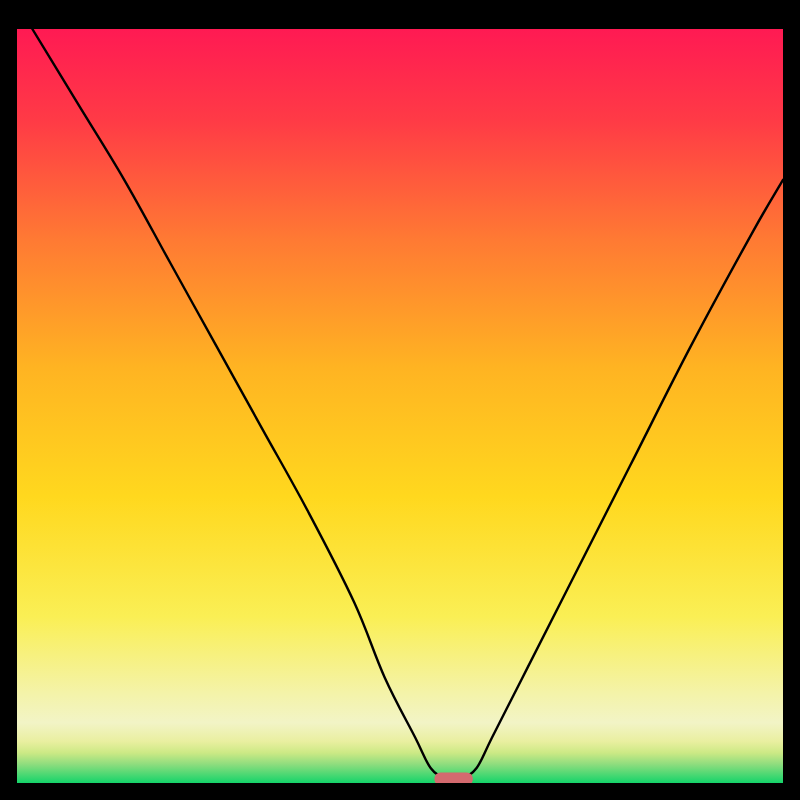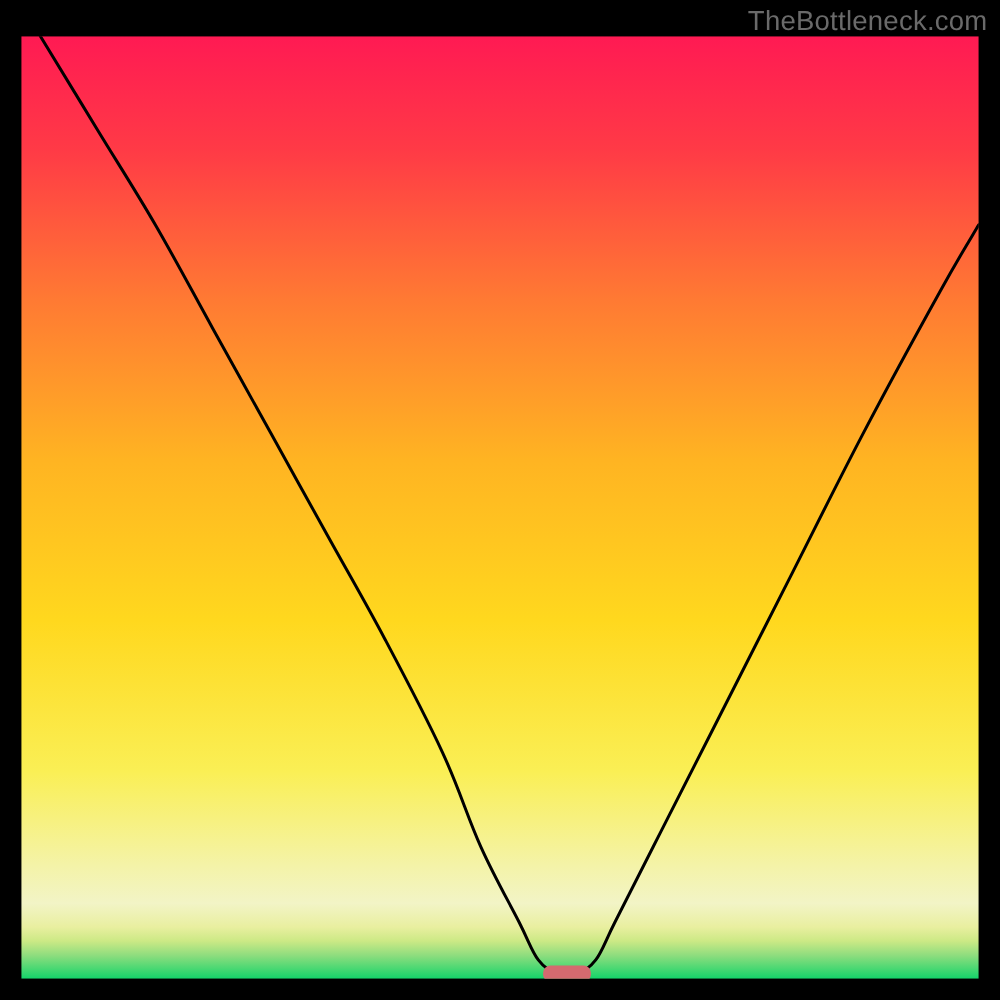--- a/index.html
+++ b/index.html
@@ -36,21 +36,20 @@
   }
   svg {
     display: block;
   }
 </style>
 </head>
 <body>
 
 <div class="frame">
 
-  <div class="watermark">TheBottleneck.com</div>
 
   <div class="plot-wrap">
     <svg viewBox="0 0 766 754" width="766" height="754" preserveAspectRatio="none">
       <defs>
         <linearGradient id="bg-grad" x1="0" y1="0" x2="0" y2="1">
           <stop offset="0%" stop-color="#ff1a53"></stop>
           <stop offset="12%" stop-color="#ff3a46"></stop>
           <stop offset="28%" stop-color="#ff7a33"></stop>
           <stop offset="45%" stop-color="#ffb422"></stop>
           <stop offset="62%" stop-color="#ffd81e"></stop>

